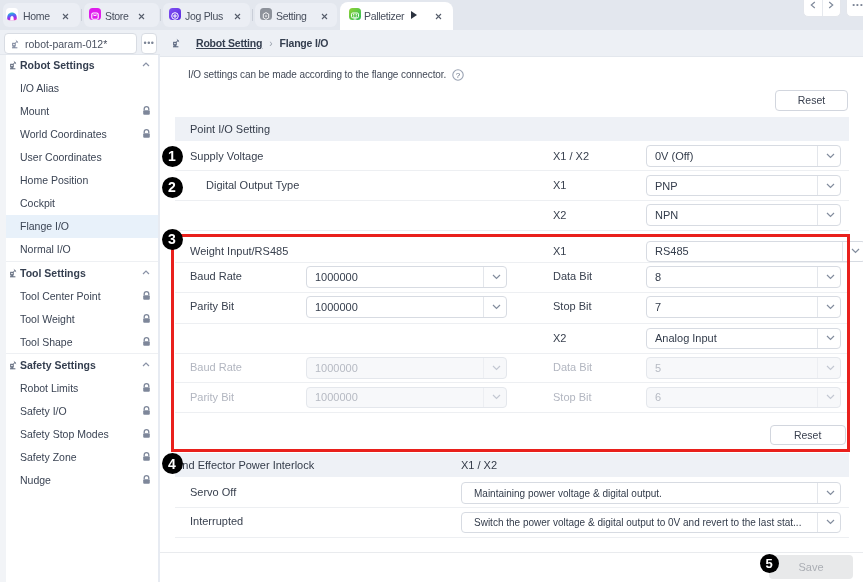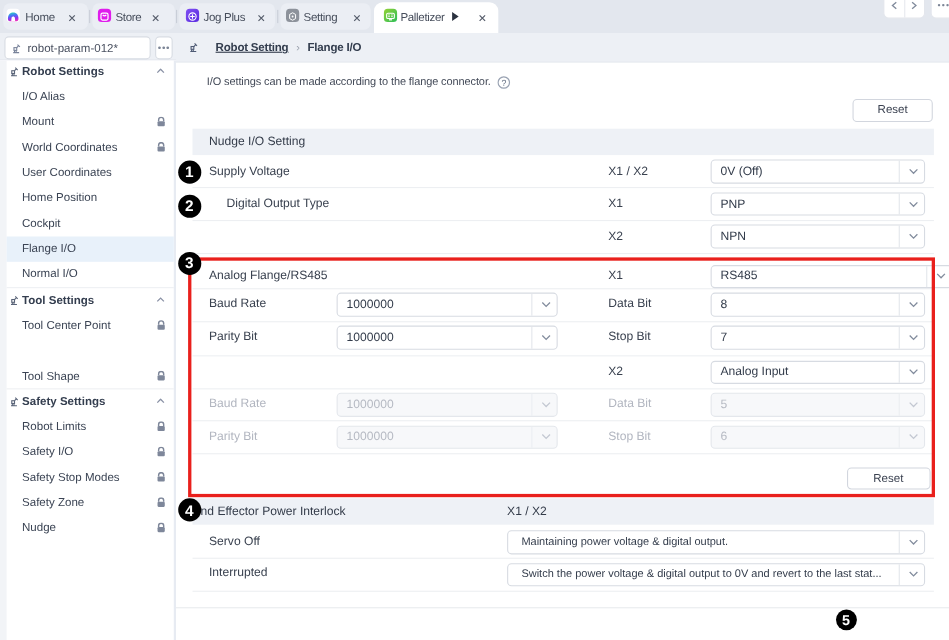--- a/index.html
+++ b/index.html
@@ -229,20 +229,27 @@
         <path d="M1 4 L4 1 L7 4" fill="none" stroke="#8a92a6" stroke-width="1.2"></path>
       </svg>
     </div>
   <div class="mitem" style="top:229.0px;">
       <span class="txt">Tool Center Point</span>
       <svg class="lock" width="9" height="10" viewBox="0 0 9 10">
         <path d="M2.2 4.2 V3 a2.3 2.3 0 0 1 4.6 0 V4.2" fill="none" stroke="#7e879a" stroke-width="1.3"></path>
         <rect x="1.2" y="4.2" width="6.6" height="4.6" rx="1" fill="#7e879a"></rect>
       </svg>
     </div>
+  <div class="mitem" style="top:252.1px;">
+      <span class="txt">Tool Weight</span>
+      <svg class="lock" width="9" height="10" viewBox="0 0 9 10">
+        <path d="M2.2 4.2 V3 a2.3 2.3 0 0 1 4.6 0 V4.2" fill="none" stroke="#7e879a" stroke-width="1.3"></path>
+        <rect x="1.2" y="4.2" width="6.6" height="4.6" rx="1" fill="#7e879a"></rect>
+      </svg>
+    </div>
   <div class="mitem" style="top:275.2px;">
       <span class="txt">Tool Shape</span>
       <svg class="lock" width="9" height="10" viewBox="0 0 9 10">
         <path d="M2.2 4.2 V3 a2.3 2.3 0 0 1 4.6 0 V4.2" fill="none" stroke="#7e879a" stroke-width="1.3"></path>
         <rect x="1.2" y="4.2" width="6.6" height="4.6" rx="1" fill="#7e879a"></rect>
       </svg>
     </div>
   <div class="mitem hdr" style="top:298.3px; border-top:1px solid #eef0f3;">
       <svg class="micon" width="10" height="10" viewBox="0 0 10 10">
         <rect x="2.7" y="4.3" width="2.5" height="2.5" fill="none" stroke="#5a6478" stroke-width="1"></rect>
@@ -292,36 +299,36 @@
 
 <div id="content">
   <div class="abs" style="left:28px; top:12px; height:13px; display:flex; align-items:flex-start; font-size:10px; letter-spacing:-0.1px; color:#424957;">
 <span>I/O settings can be made according to the flange connector.</span>
 <svg style="margin-left:6px;" width="12" height="12" viewBox="0 0 12 12">
         <circle cx="6" cy="6" r="5.2" fill="none" stroke="#99a2b2" stroke-width="1.1"></circle>
         <text x="6" y="8.8" text-anchor="middle" font-size="8" fill="#5f6a7e" font-family="Liberation Sans">?</text>
       </svg>
 </div>
   <div class="btn" style="left:615px; top:33px; width:73px; height:20.5px;">Reset</div>
-  <div class="seg hdrrow" style="top:60px; height:23.5px; padding-left:15px;">Nudge I/O Setting</div>
+  <div class="seg hdrrow" style="top:60px; height:23.5px; padding-left:15px;">Point I/O Setting</div>
   <div class="seg" style="top:113.1px; height:1px; background:#edeff2;"></div>
   <div class="seg" style="top:142.7px; height:1px; background:#edeff2;"></div>
   <div class="seg" style="top:173.0px; height:1px; background:#edeff2;"></div>
   <div class="seg" style="top:204.9px; height:1px; background:#edeff2;"></div>
   <div class="seg" style="top:234.7px; height:1px; background:#edeff2;"></div>
   <div class="seg" style="top:266.2px; height:1px; background:#edeff2;"></div>
   <div class="seg" style="top:295.6px; height:1px; background:#edeff2;"></div>
   <div class="seg" style="top:325.3px; height:1px; background:#edeff2;"></div>
   <div class="seg" style="top:355.4px; height:1px; background:#edeff2;"></div>
   <div class="abs" style="left:30px; top:92.6px; font-size:11px; line-height:13px; color:#39414f;">Supply Voltage</div>
   <div class="abs" style="left:393px; top:92.6px; font-size:11px; line-height:13px; color:#39414f;">X1 / X2</div>
   <div class="abs" style="left:46px; top:122.0px; font-size:11px; line-height:13px; color:#39414f;">Digital Output Type</div>
   <div class="abs" style="left:393px; top:122.0px; font-size:11px; line-height:13px; color:#39414f;">X1</div>
   <div class="abs" style="left:393px; top:151.6px; font-size:11px; line-height:13px; color:#39414f;">X2</div>
-  <div class="abs" style="left:30px; top:187.9px; font-size:11px; line-height:13px; color:#39414f;">Analog Flange/RS485</div>
+  <div class="abs" style="left:30px; top:187.9px; font-size:11px; line-height:13px; color:#39414f;">Weight Input/RS485</div>
   <div class="abs" style="left:393px; top:187.9px; font-size:11px; line-height:13px; color:#39414f;">X1</div>
   <div class="abs" style="left:30px; top:213.4px; font-size:11px; line-height:13px; color:#39414f;">Baud Rate</div>
   <div class="abs" style="left:393px; top:213.4px; font-size:11px; line-height:13px; color:#39414f;">Data Bit</div>
   <div class="abs" style="left:30px; top:243.2px; font-size:11px; line-height:13px; color:#39414f;">Parity Bit</div>
   <div class="abs" style="left:393px; top:243.2px; font-size:11px; line-height:13px; color:#39414f;">Stop Bit</div>
   <div class="abs" style="left:393px; top:274.8px; font-size:11px; line-height:13px; color:#39414f;">X2</div>
   <div class="abs" style="left:30px; top:304.2px; font-size:11px; line-height:13px; color:#b2b6c0;">Baud Rate</div>
   <div class="abs" style="left:393px; top:304.2px; font-size:11px; line-height:13px; color:#b2b6c0;">Data Bit</div>
   <div class="abs" style="left:30px; top:333.9px; font-size:11px; line-height:13px; color:#b2b6c0;">Parity Bit</div>
   <div class="abs" style="left:393px; top:333.9px; font-size:11px; line-height:13px; color:#b2b6c0;">Stop Bit</div>
@@ -433,20 +440,21 @@
       </svg>
     </div>
   <div class="dd" style="left:301px; top:454.5px; width:380px;">
       <span class="val" style="left:12px; font-size:10px;">Switch the power voltage &amp; digital output to 0V and revert to the last stat...</span>
       <span class="cdiv"></span>
       <svg class="car" width="9" height="6" viewBox="0 0 9 6">
         <path d="M1 1 L4.5 4.5 L8 1" fill="none" stroke="#828c9d" stroke-width="1.2"></path>
       </svg>
     </div>
   <div class="abs" style="left:0; top:495px; width:703px; height:1px; background:#e9ebee;"></div>
+  <div class="abs" style="left:609px; top:498px; width:84px; height:24px; background:#e8e9ea; border-radius:4px; color:#abaeb4; font-size:11px; display:flex; align-items:center; justify-content:center;">Save</div>
 </div>
 
 <div id="redbox"></div>
 <div class="circ" style="left:161.5px; top:145.5px;">1</div>
 <div class="circ" style="left:161.5px; top:176.5px;">2</div>
 <div class="circ" style="left:161.5px; top:228.8px;">3</div>
 <div class="circ" style="left:161.5px; top:453px;">4</div>
 <div class="circ" style="left:759.5px; top:553.5px; width:19px; height:19px; font-size:13px;">5</div>
 
 </body></html>

